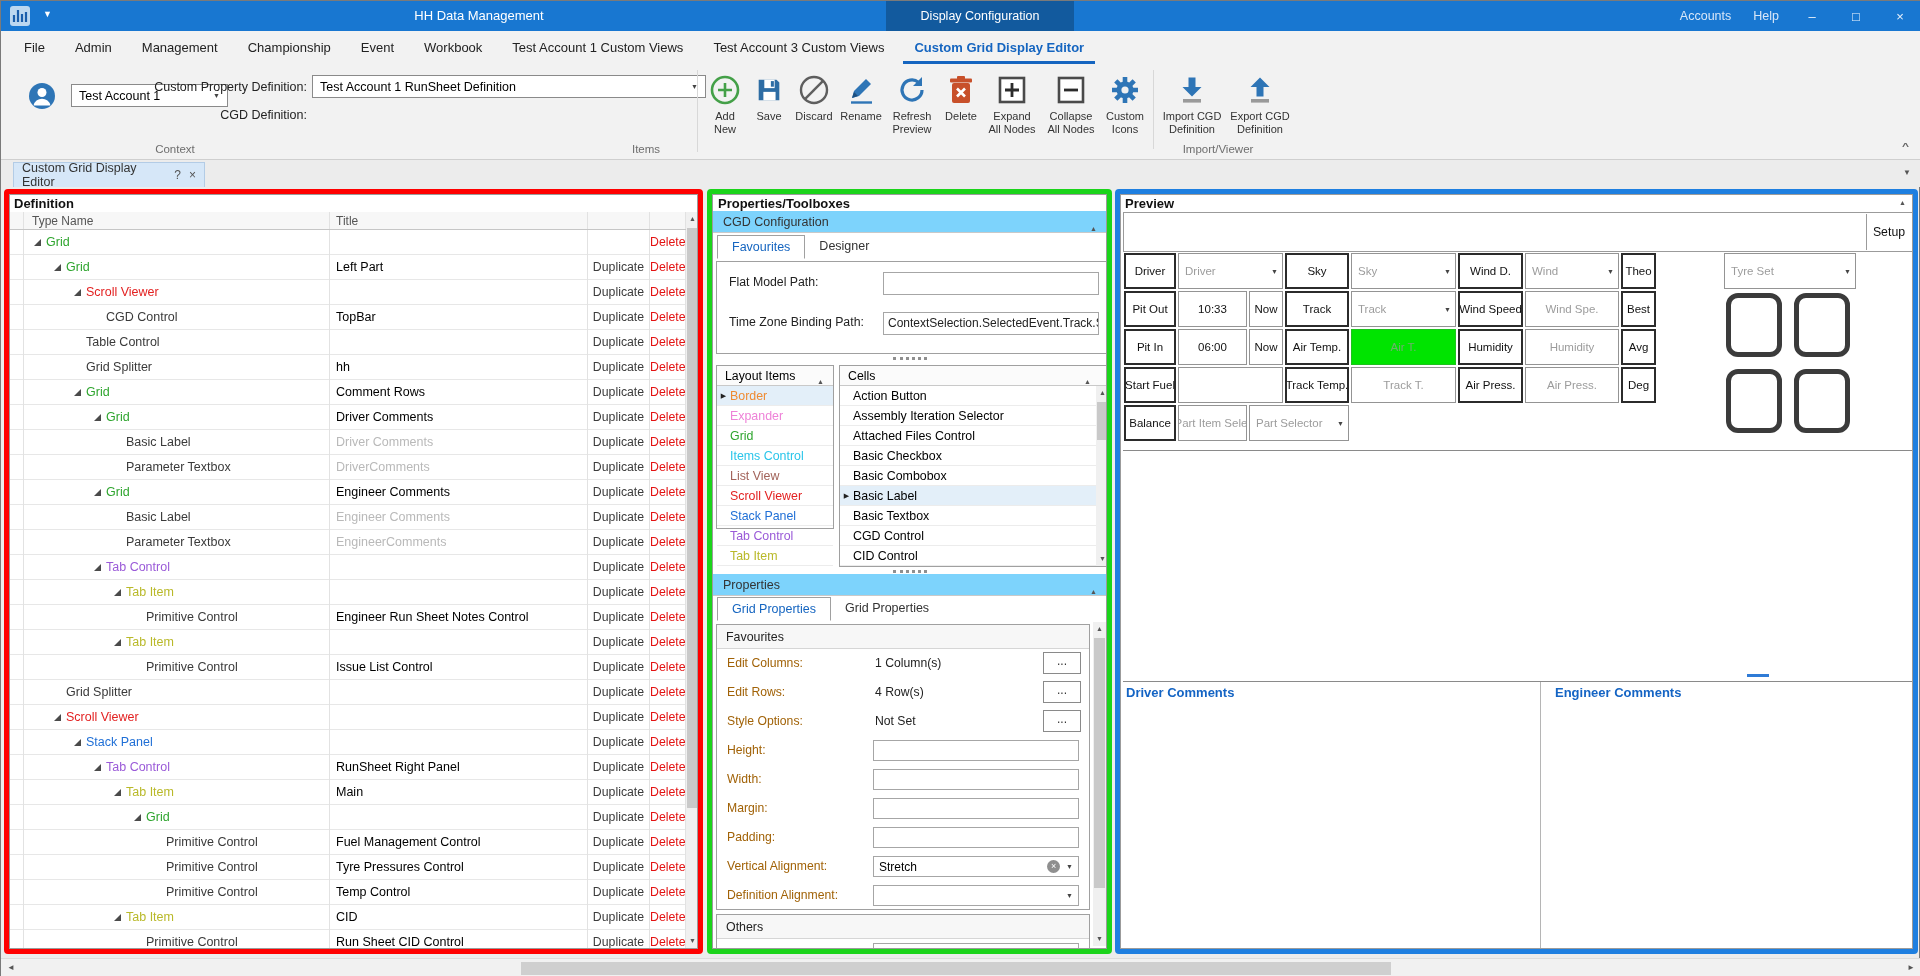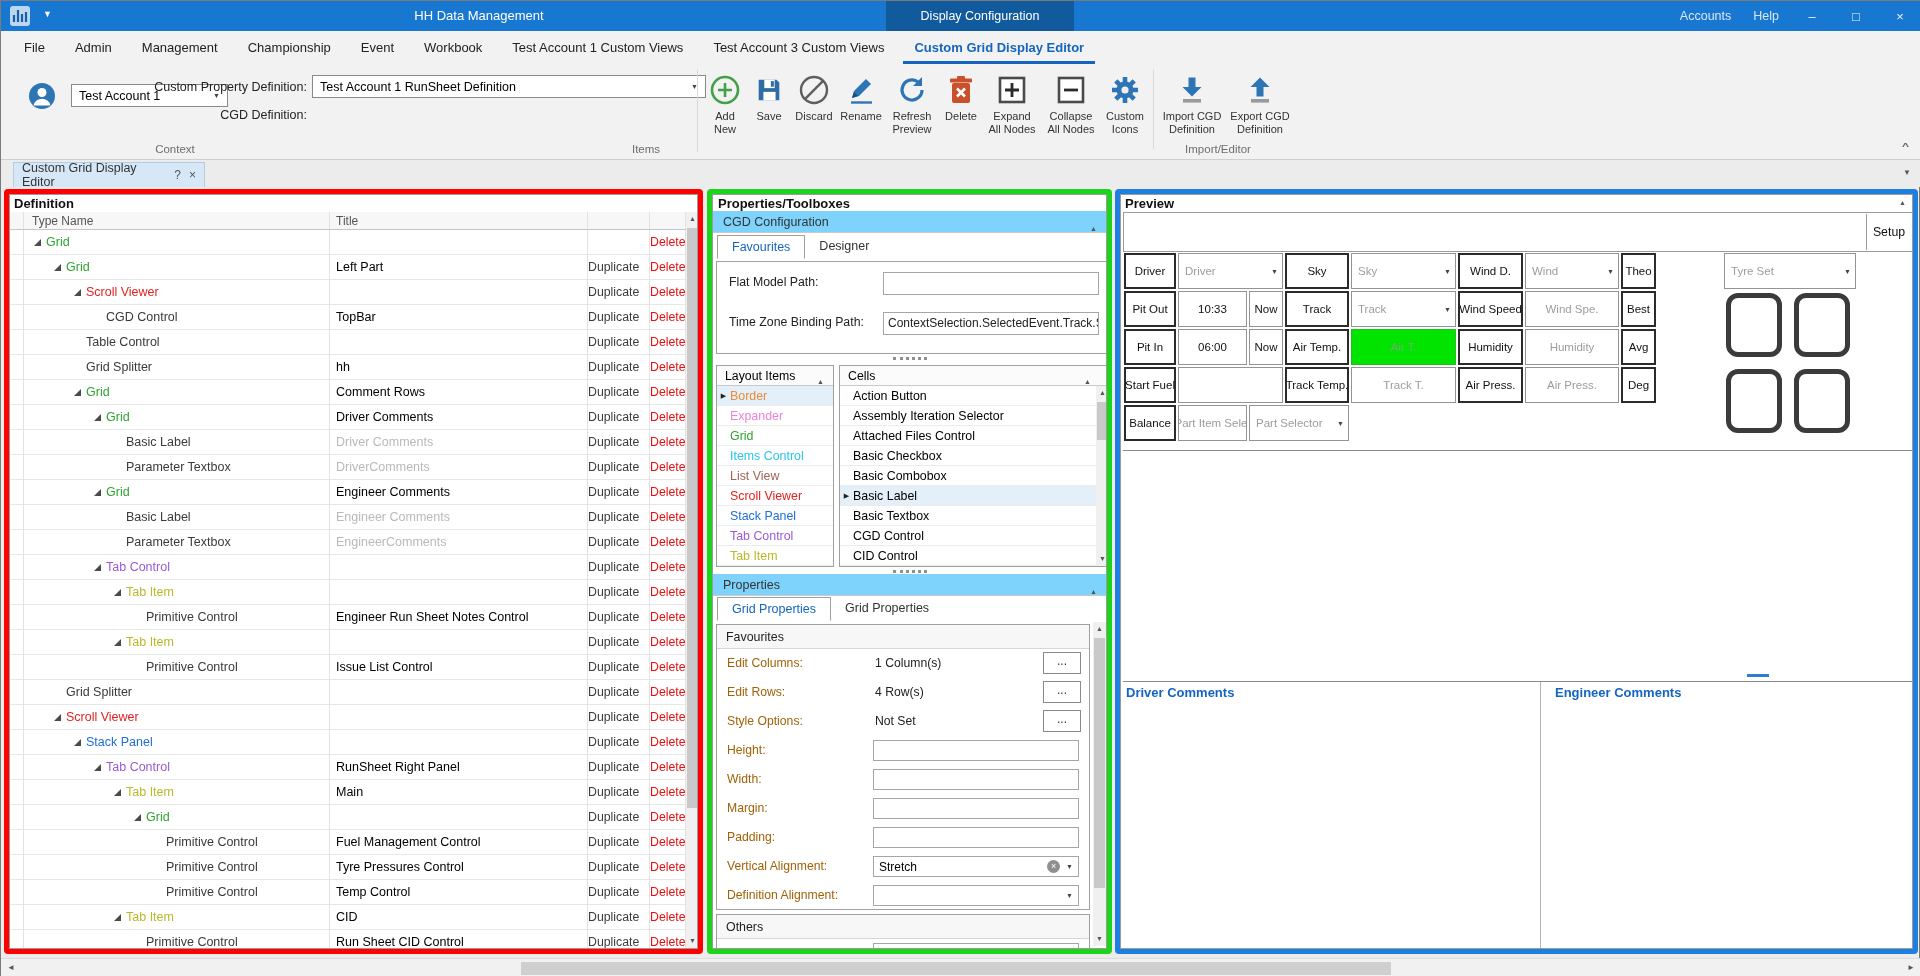--- a/index.html
+++ b/index.html
@@ -59,21 +59,21 @@
   #annot-blue  { left:1114px; top:188px; width:803px; height:765px; border:5px solid #1e7fe0; }
   .panel-inner { position:absolute; inset:0; background:#fff; border:1px solid #9b9b9b; overflow:hidden; }
 
   
   .panel-title { position:absolute; left:4px; top:1px; font-size:13px; font-weight:bold; color:#111; }
   #def-table { position:absolute; left:0; top:17px; width:676px; bottom:0; overflow:hidden; }
   .thead { display:flex; height:18px; background:#f7f7f7; border-bottom:1px solid #c6c6c6; font-size:12px; color:#555; }
   .thead .tcell { line-height:18px; }
   .tcell { border-right:1px solid #e2e2e2; overflow:hidden; white-space:nowrap; }
   .c-gut { width:14px; } .c-type { width:306px; padding-left:8px; } .c-title { width:258px; padding-left:6px; }
-  .c-dup { width:62px; text-align:left; } .c-del { width:36px; text-align:center; }
+  .c-dup { width:62px; text-align:center; } .c-del { width:36px; text-align:center; }
   .trow { display:flex; height:25px; border-bottom:1px solid #e7e7e7; font-size:12.5px; align-items:center; }
   .trow .tcell { height:25px; line-height:25px; }
   .trow .c-type { position:relative; padding-left:0; }
   .expander { position:absolute; top:9px; width:0; height:0; border-left:7px solid transparent; border-bottom:7px solid #4a4a4a; }
   .c-title.gray { color:#b9b9b9; }
   .c-dup { color:#3c3c3c; font-size:12.3px; } .c-del { color:#e31212; font-size:12.3px; }
   #def-scroll { position:absolute; left:676px; top:17px; width:13px; bottom:0; background:#f0f0f0; }
   .sbar-btn { height:14px; text-align:center; font-size:7px; color:#555; line-height:14px; }
   #def-thumb { position:absolute; left:1px; right:1px; top:16px; height:580px; background:#c9c9c9; }
   #def-down { position:absolute; bottom:0; left:0; right:0; }
@@ -332,21 +332,21 @@
             </svg>
           </div>
           <div class="rbtn-label">
             <div>Export CGD</div>
             <div>Definition</div>
           </div>
         </div>
       </div>
     <div class="rgroup" style="left:94px">Context</div>
     <div class="rgroup" style="left:565px">Items</div>
-    <div class="rgroup" style="left:1137px">Import/Editor</div>
+    <div class="rgroup" style="left:1137px">Import/Viewer</div>
     <div id="ribbon-collapse">^</div>
   </div>
 
   <div id="tabstrip">
     <div id="doc-tab">
       <span class="lbl">Custom Grid Display Editor</span>
       <span class="g">?</span>
       <span class="g">×</span>
     </div>
     <span id="strip-caret" class="caret">▼</span>
@@ -594,21 +594,21 @@
           <span class="flabel">Flat Model Path:</span>
           <div class="ftext"></div>
         </div>
         <div class="cgdfield" style="top:50px">
           <span class="flabel">Time Zone Binding Path:</span>
           <div class="ftext">ContextSelection.SelectedEvent.Track.String</div>
         </div>
       </div>
       <div class="splitdots" style="top:162px"></div>
 
-      <div class="listpanel" style="left:3px; top:170px; width:118px; height:202px">
+      <div class="listpanel" style="left:3px; top:170px; width:118px; height:164px">
         <div class="list-header">
           <span>Layout Items</span>
           <span class="sec-arrow" style="top:6px">▲</span>
         </div>
         <div id="layout-items-list">
             <div class="litem sel">
               <span class="gut">▶</span>
               <span style="color: rgb(239, 139, 51);">Border</span>
             </div>
             <div class="litem">

